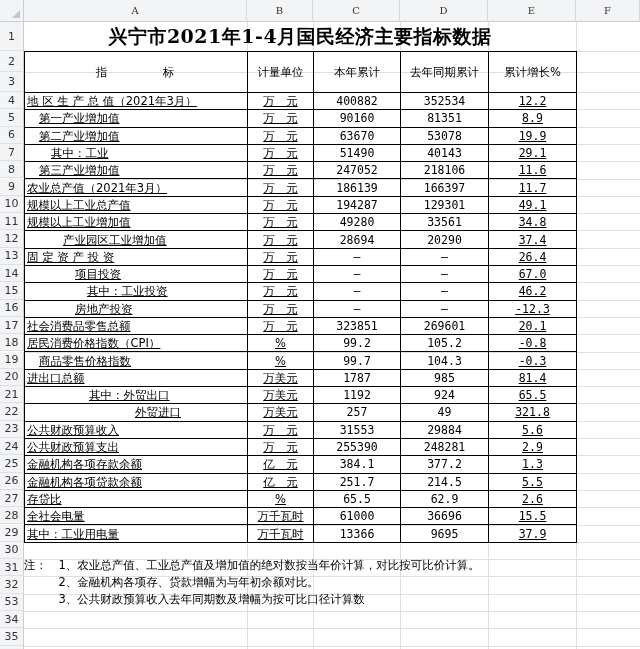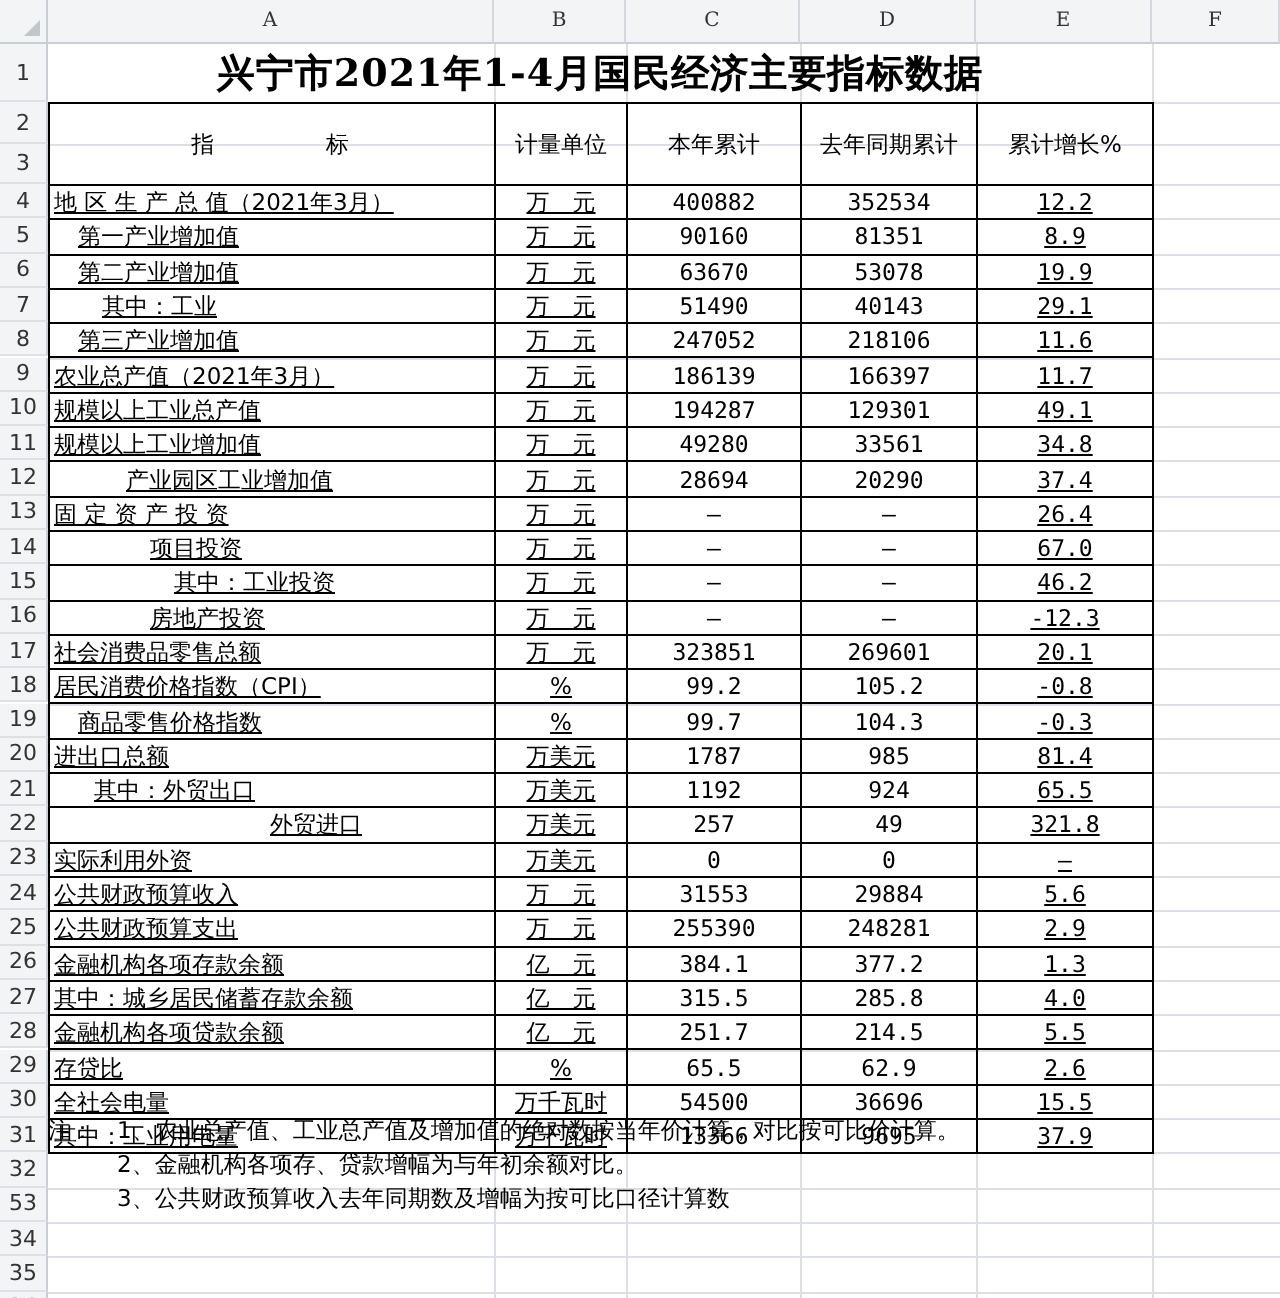--- a/index.html
+++ b/index.html
@@ -254,41 +254,34 @@
           <td class="c u num"><span>-0.3</span></td>
         </tr>
         <tr>
           <td class="l u lab" style="padding-left: 2px;"><span>进出口总额</span></td>
           <td class="c u unit"><span>万美元</span></td>
           <td class="c num"><span>1787</span></td>
           <td class="c num"><span>985</span></td>
           <td class="c u num"><span>81.4</span></td>
         </tr>
         <tr>
-          <td class="l u lab" style="padding-left: 22px; margin-left: 24px;"><span>其中：外贸出口</span></td>
+          <td class="l u lab" style="padding-left: 64px; margin-left: 24px;"><span>其中：外贸出口</span></td>
           <td class="c u unit"><span>万美元</span></td>
           <td class="c num"><span>1192</span></td>
           <td class="c num"><span>924</span></td>
           <td class="c u num"><span>65.5</span></td>
         </tr>
         <tr>
           <td class="l u lab" style="padding-left: 110px;"><span>外贸进口</span></td>
           <td class="c u unit"><span>万美元</span></td>
           <td class="c num"><span>257</span></td>
           <td class="c num"><span>49</span></td>
           <td class="c u num"><span>321.8</span></td>
         </tr>
         <tr>
-          <td class="l u lab" style="padding-left: 2px;"><span>实际利用外资</span></td>
-          <td class="c u unit"><span>万美元</span></td>
-          <td class="c num"><span>0</span></td>
-          <td class="c num"><span>0</span></td>
-          <td class="c u num"><span>–</span></td>
-        </tr>
-        <tr>
           <td class="l u lab" style="padding-left: 2px;"><span>公共财政预算收入</span></td>
           <td class="c u unit"><span>万　元</span></td>
           <td class="c num"><span>31553</span></td>
           <td class="c num"><span>29884</span></td>
           <td class="c u num"><span>5.6</span></td>
         </tr>
         <tr>
           <td class="l u lab" style="padding-left: 2px;"><span>公共财政预算支出</span></td>
           <td class="c u unit"><span>万　元</span></td>
           <td class="c num"><span>255390</span></td>
@@ -296,44 +289,37 @@
           <td class="c u num"><span>2.9</span></td>
         </tr>
         <tr>
           <td class="l u lab" style="padding-left: 2px;"><span>金融机构各项存款余额</span></td>
           <td class="c u unit"><span>亿　元</span></td>
           <td class="c num"><span>384.1</span></td>
           <td class="c num"><span>377.2</span></td>
           <td class="c u num"><span>1.3</span></td>
         </tr>
         <tr>
-          <td class="l u lab" style="padding-left: 2px;"><span>其中：城乡居民储蓄存款余额</span></td>
-          <td class="c u unit"><span>亿　元</span></td>
-          <td class="c num"><span>315.5</span></td>
-          <td class="c num"><span>285.8</span></td>
-          <td class="c u num"><span>4.0</span></td>
-        </tr>
-        <tr>
           <td class="l u lab" style="padding-left: 2px;"><span>金融机构各项贷款余额</span></td>
           <td class="c u unit"><span>亿　元</span></td>
           <td class="c num"><span>251.7</span></td>
           <td class="c num"><span>214.5</span></td>
           <td class="c u num"><span>5.5</span></td>
         </tr>
         <tr>
           <td class="l u lab" style="padding-left: 2px;"><span>存贷比</span></td>
           <td class="c u unit"><span>%</span></td>
           <td class="c num"><span>65.5</span></td>
           <td class="c num"><span>62.9</span></td>
           <td class="c u num"><span>2.6</span></td>
         </tr>
         <tr>
           <td class="l u lab" style="padding-left: 2px;"><span>全社会电量</span></td>
           <td class="c u unit"><span>万千瓦时</span></td>
-          <td class="c num"><span>54500</span></td>
+          <td class="c num"><span>61000</span></td>
           <td class="c num"><span>36696</span></td>
           <td class="c u num"><span>15.5</span></td>
         </tr>
         <tr>
           <td class="l u lab" style="padding-left: 2px;"><span>其中：工业用电量</span></td>
           <td class="c u unit"><span>万千瓦时</span></td>
           <td class="c num"><span>13366</span></td>
           <td class="c num"><span>9695</span></td>
           <td class="c u num"><span>37.9</span></td>
         </tr>

